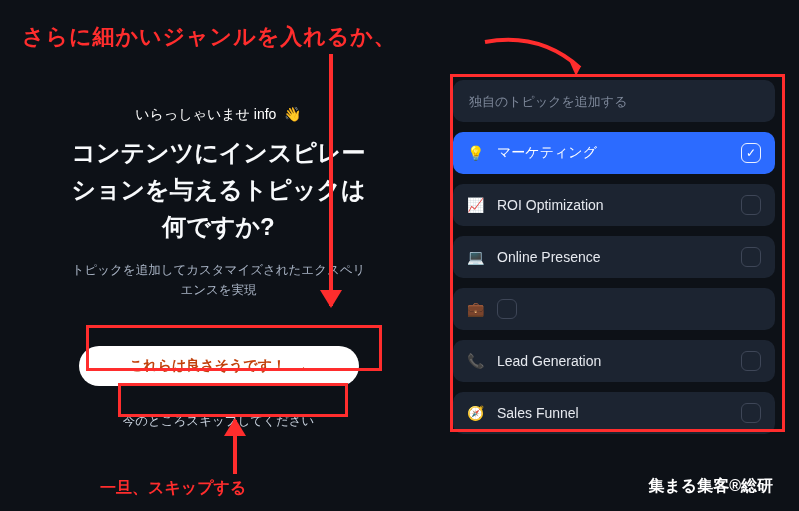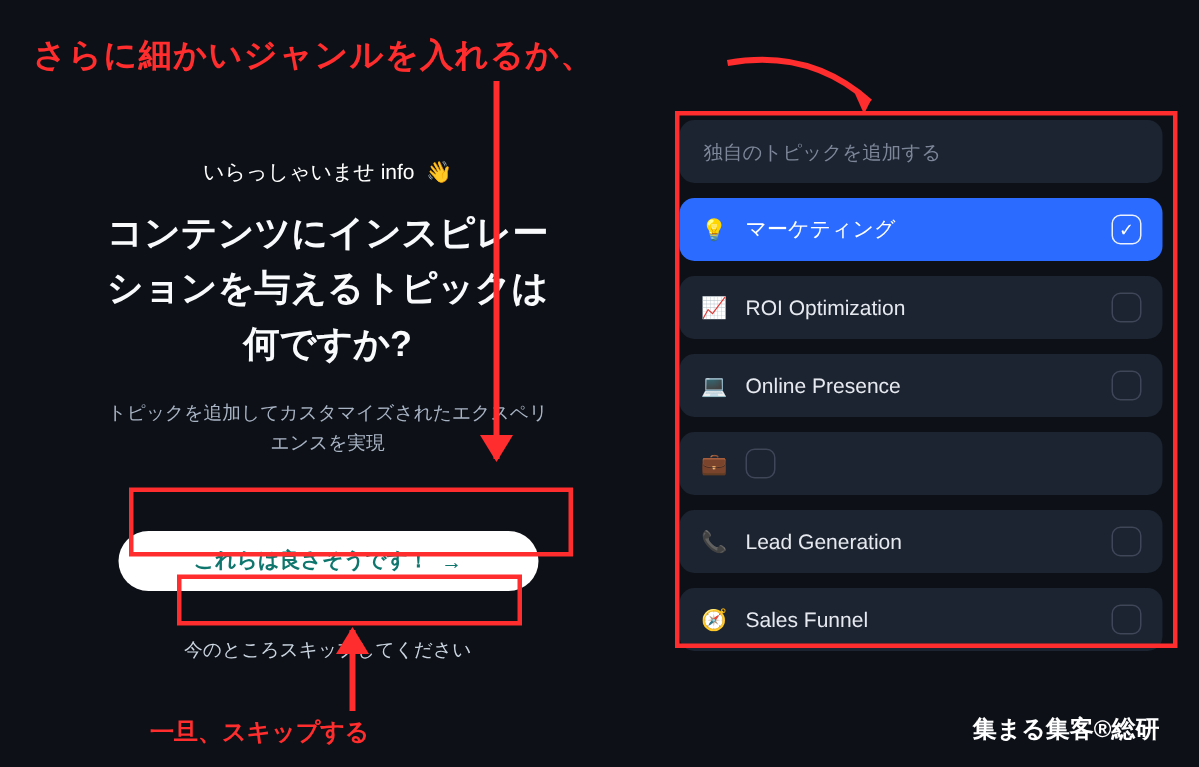--- a/index.html
+++ b/index.html
@@ -73,27 +73,27 @@
     pointer-events:none;
   }
   .red-box.panel { left:450px; top:74px; width:335px; height:358px; }
   .red-box.btn1  { left:86px;  top:325px; width:296px; height:46px; }
   .red-box.btn2  { left:118px; top:383px; width:230px; height:34px; }
 
   .content {
     position:absolute; left:24px; right:24px; top:64px; bottom:64px;
     display:flex; align-items:stretch; justify-content:space-between; gap:40px;
   }
-  .left-col { flex:1; display:flex; flex-direction:column; align-items:center; justify-content:space-between; padding-top:42px; }
+  .left-col { flex:1; display:flex; flex-direction:column; align-items:center; justify-content:flex-start; padding-top:42px; }
   .welcome { font-size:14px; color:#fff; font-weight:500; margin-bottom:10px; }
   .welcome .wave { display:inline-block; margin-left:4px; }
   .headline { font-size:24px; font-weight:600; text-align:center; line-height:1.55; color:#f8fafc; margin-bottom:14px; max-width:310px; }
   .subtext { font-size:12.5px; color:#a8b3c4; text-align:center; line-height:1.6; max-width:300px; margin-bottom:46px; }
   .primary-btn {
-    width:280px; height:40px; border-radius:22px; background:#fff; color:#0f766e;
+    width:280px; height:40px; border-radius:22px; background:#fff; color:#c2410c;
     font-size:14px; font-weight:600; display:flex; align-items:center; justify-content:center;
     cursor:pointer; border:none;
   }
   .primary-btn .arr { margin-left:8px; font-size:14px; }
   .skip-btn {
     margin-top:22px; width:214px; height:28px; background:transparent; border:none;
     color:#cbd5e1; font-size:12.5px; cursor:pointer;
   }
 
   .right-col { width:322px; display:flex; flex-direction:column; gap:10px; padding-top:16px; }

